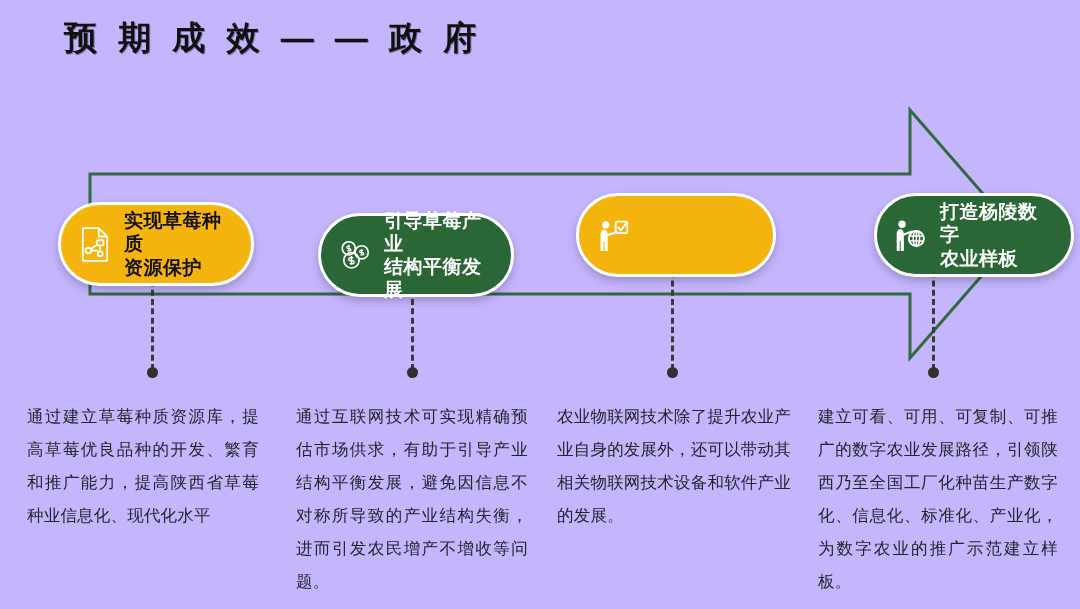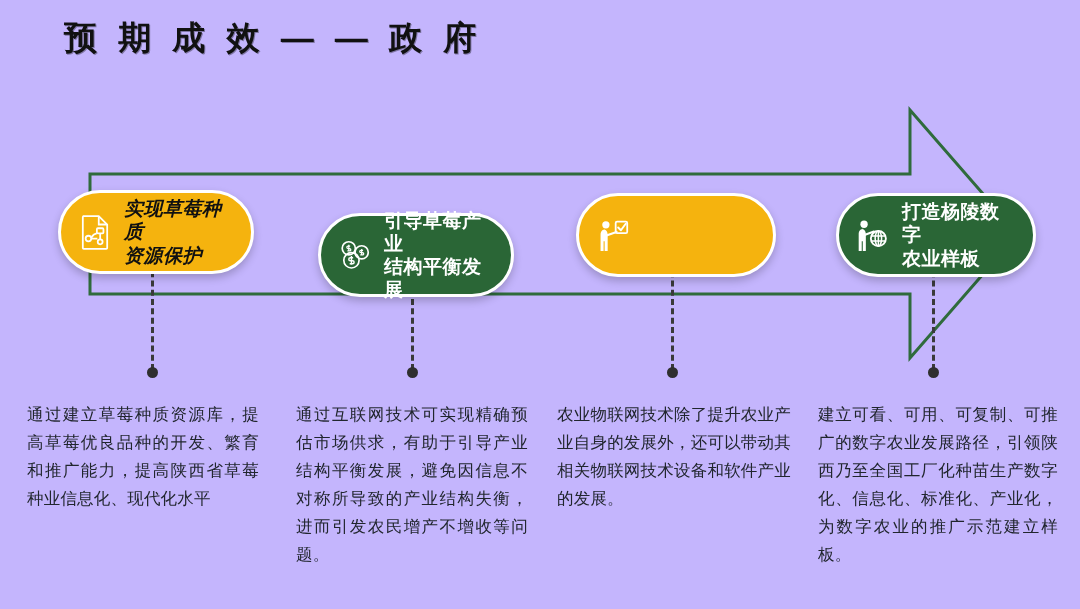--- a/index.html
+++ b/index.html
@@ -63,24 +63,24 @@
   .pill-label{
     font-size:19px;
     font-weight:700;
     line-height:1.22;
     letter-spacing:0.5px;
     white-space:pre-line;
   }
   .pill.amber .pill-label{color:#111111;}
   .pill.green .pill-label{color:#ffffff;}
 
-  #pill-0{left:58px;  top:190px; width:196px;font-style:italic;}
+  #pill-0{left:58px;  top:202px; width:196px;}
   #pill-1{left:318px; top:193px; width:196px;margin-top:20px;}
   #pill-2{left:576px; top:193px; width:200px;}
-  #pill-3{left:836px; top:193px; width:200px;justify-content:center;}
+  #pill-3{left:874px; top:193px; width:200px;justify-content:center;}
 
   
   .connector{
     position:absolute;
     width:0;
     border-left:3px dashed #3a3a3a;
   }
   .connector-dot{
     position:absolute;
     width:11px;height:11px;
@@ -94,21 +94,21 @@
   #conn-2{left:671px; top:262px; height:108px;}
   #dot-2  {left:667px; top:367px;}
   #conn-3{left:932px; top:262px; height:108px;}
   #dot-3  {left:928px; top:367px;}
 
   
   .desc{
     position:absolute;
     top:400px;
     font-size:16.5px;
-    line-height:28px;
+    line-height:33px;
     color:#21262e;
     text-align:justify;
     letter-spacing:0.2px;
   }
   #desc-0{left:27px;  width:232px;}
   #desc-1{left:296px; width:232px;}
   #desc-2{left:557px; width:234px;}
   #desc-3{left:818px; width:240px;}
 </style>
 </head>

